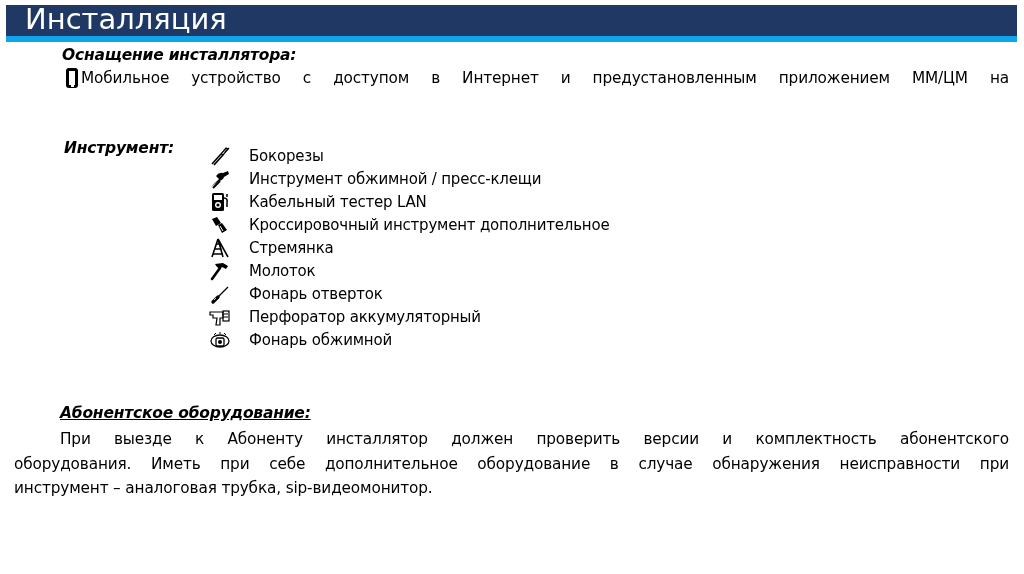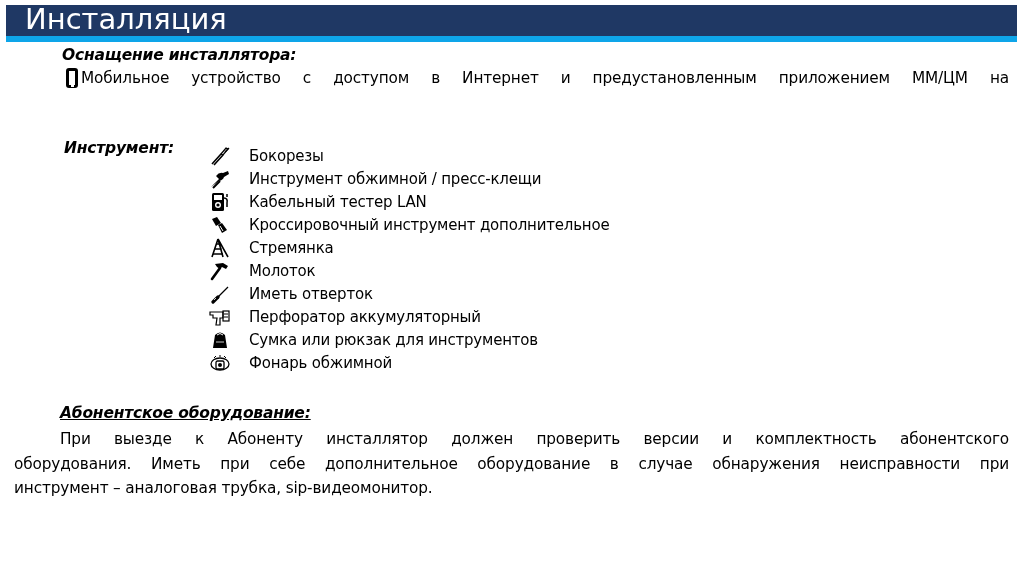--- a/index.html
+++ b/index.html
@@ -198,41 +198,31 @@
     <span class="tool-label">Молоток</span>
   </li>
   <li class="tool-item">
     <span class="tool-icon">
       <svg viewBox="0 0 22 20">
           <path d="M4 18 L9 13" stroke="#000" stroke-width="3.2" stroke-linecap="round"></path>
           <path d="M9 13 L19 3" stroke="#000" stroke-width="1.2"></path>
           <path d="M5 16 L7 14" stroke="#fff" stroke-width="0.8"></path>
         </svg>
     </span>
-    <span class="tool-label">Иметь отверток</span>
+    <span class="tool-label">Фонарь отверток</span>
   </li>
   <li class="tool-item">
     <span class="tool-icon">
       <svg viewBox="0 0 22 20">
           <path d="M1 5 L14 5 L14 11 L11 11 L11 18 L7 18 L8 11 L4 11 L4 8 L1 8 Z" fill="none" stroke="#000" stroke-width="1.2"></path>
           <rect x="14" y="4" width="6" height="10" fill="none" stroke="#000" stroke-width="1.2"></rect>
           <path d="M15 7 L19 7 M15 10 L19 10" stroke="#000" stroke-width="1"></path>
         </svg>
     </span>
     <span class="tool-label">Перфоратор аккумуляторный</span>
-  </li>
-  <li class="tool-item">
-    <span class="tool-icon">
-      <svg viewBox="0 0 22 20">
-          <path d="M6 5 Q11 0 16 5 L18 18 L4 18 Z" fill="#000"></path>
-          <path d="M8 5 Q11 2 14 5" stroke="#fff" stroke-width="1" fill="none"></path>
-          <path d="M7 12 L15 12" stroke="#fff" stroke-width="0.8"></path>
-        </svg>
-    </span>
-    <span class="tool-label">Сумка или рюкзак для инструментов</span>
   </li>
   <li class="tool-item">
     <span class="tool-icon">
       <svg viewBox="0 0 22 20">
           <ellipse cx="11" cy="11" rx="9" ry="6" fill="none" stroke="#000" stroke-width="1.3"></ellipse>
           <rect x="7" y="8" width="8" height="8" rx="1.5" fill="none" stroke="#000" stroke-width="1.3"></rect>
           <circle cx="11" cy="12" r="2" fill="#000"></circle>
           <path d="M5 5 L7 3 M17 5 L15 3 M11 4 L11 2" stroke="#000" stroke-width="1"></path>
         </svg>
     </span>

